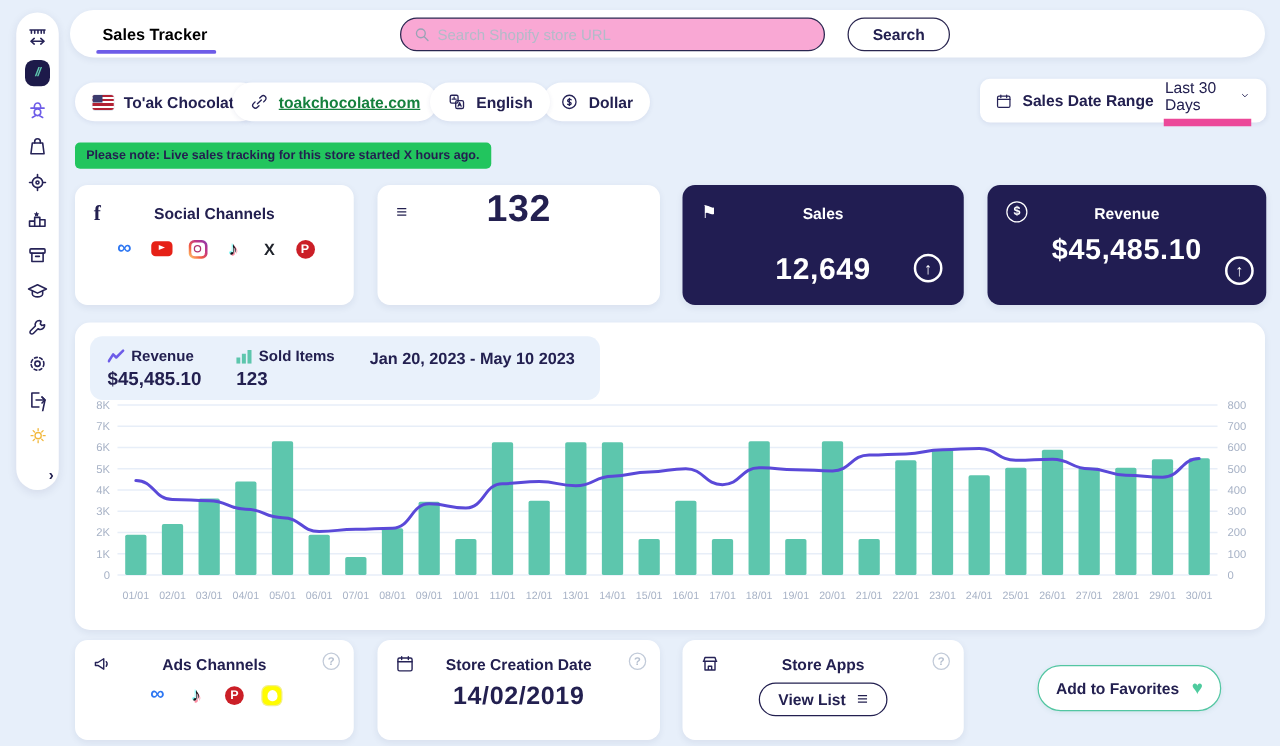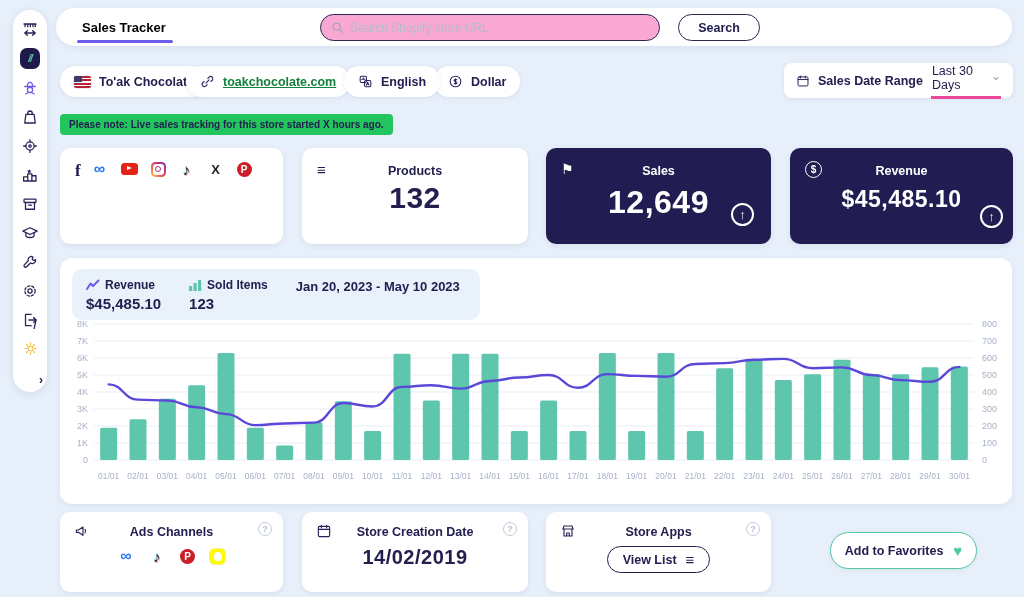--- a/index.html
+++ b/index.html
@@ -40,40 +40,40 @@
   .chip svg { width:15px; height:15px; stroke:#262357; fill:none; stroke-width:1.7; stroke-linecap:round; stroke-linejoin:round; }
   .flag { width:17px; height:12px; border-radius:2px; position:relative; overflow:hidden; flex:none;
           background:repeating-linear-gradient(#b22234 0 1.7px,#fff 1.7px 3.4px); box-shadow:0 0 0 .5px #d7dde8; }
   .flag::before { content:""; position:absolute; left:0; top:0; width:8px; height:6px; background:#3c3b6e; }
   .domain-link { color:#15803d; font-weight:600; text-decoration:underline; }
 
   .date-range { position:absolute; left:784px; top:63px; width:229px; height:35px; background:#fff; border-radius:8px;
                 display:flex; align-items:center; gap:8px; padding:0 12px; box-shadow:0 1px 4px rgba(40,60,120,.09); }
   .date-range svg { width:14px; height:14px; stroke:#262357; fill:none; stroke-width:1.7; stroke-linecap:round; }
   .dr-label { font-size:12.5px; font-weight:800; color:#232050; white-space:nowrap; }
-  .dr-value { display:flex; align-items:center; gap:8px; border-bottom:3px solid #ec4899; padding:2px 1px 4px; font-size:12.5px;
+  .dr-value { display:flex; align-items:center; gap:8px; border-bottom:6px solid #ec4899; padding:2px 1px 4px; font-size:12.5px;
               color:#232050; cursor:pointer; flex:1; justify-content:space-between; }
   .dr-value svg { width:11px; height:11px; stroke-width:2.2; }
 
   
   .notice { position:absolute; left:60px; top:114px; height:21px; background:#22c55e; border-radius:4px;
             display:inline-flex; align-items:center; padding:0 9px; font-size:10px; font-weight:800; color:#232050; }
 
   
   .scard { position:absolute; top:148px; height:96px; background:#fff; border-radius:10px; box-shadow:0 2px 6px rgba(35,40,90,.07); }
   .scard.dark { background:#211d52; color:#fff; }
   .scard-head { position:relative; padding-top:16px; text-align:center; font-size:12.5px; font-weight:800; }
   .scard-icon { position:absolute; left:15px; top:13px; display:flex; align-items:center; }
   .fb-glyph { font-family:"Liberation Serif",serif; font-weight:800; font-size:17px; color:#232050; }
   .list-glyph { font-size:15px; font-weight:800; color:#232050; }
   .flag-glyph { font-size:14px; color:#fff; }
   .dollar-circ { width:17px; height:17px; border:1.6px solid #fff; border-radius:50%; display:flex; align-items:center; justify-content:center;
                  font-size:10px; font-weight:700; color:#fff; }
   .big-num { text-align:center; font-size:30px; font-weight:800; color:#232050; margin-top:3px; letter-spacing:.5px; }
-  .big-num.white { color:#fff; font-size:32px; margin-top:6px; }
+  .big-num.white { color:#fff; font-size:24px; margin-top:24px; }
   .big-num.rev { font-size:23px; margin-top:8px; }
   .arrow-circ { position:absolute; width:23px; height:23px; border:2px solid #fff; border-radius:50%; color:#fff;
                 display:flex; align-items:center; justify-content:center; font-size:13px; font-weight:800; }
   .social-row { display:flex; justify-content:center; align-items:center; gap:13px; margin-top:13px; }
 
   
   .sb { display:inline-flex; align-items:center; justify-content:center; width:16px; height:16px; font-weight:800; cursor:pointer; }
   .sb-meta { color:#2e77f2; font-size:16px; }
   .sb-youtube { background:#e62117; width:17px; height:12px; border-radius:3.5px; position:relative; }
   .sb-youtube::after { content:""; position:absolute; left:6.5px; top:3.2px; border-left:5px solid #fff;
@@ -245,33 +245,33 @@
       <span>Last 30 Days</span>
       <svg viewBox="0 0 24 24">
           <path d="M6 9l6 6 6-6"></path>
         </svg>
     </span>
   </div>
 
   <div class="notice">Please note: Live sales tracking for this store started X hours ago.</div>
 
   <section class="scard" style="left:60px;width:223px">
+    <div class="scard-head">Social Channels</div>
     <span class="scard-icon fb-glyph">f</span>
     <div class="social-row" id="social-row">
         <span class="sb sb-meta">∞</span>
         <span class="sb sb-youtube"></span>
         <span class="sb sb-instagram"></span>
         <span class="sb sb-tiktok">♪</span>
         <span class="sb sb-x">X</span>
         <span class="sb sb-pinterest">P</span>
       </div>
   </section>
 
   <section class="scard" style="left:302px;width:226px">
-    <div class="scard-head">Products</div>
     <span class="scard-icon list-glyph">≡</span>
     <div class="big-num">132</div>
   </section>
 
   <section class="scard dark" style="left:546px;width:225px">
     <div class="scard-head">Sales</div>
     <span class="scard-icon flag-glyph">⚑</span>
     <div class="big-num white">12,649</div>
     <span class="arrow-circ" style="right:17px;top:55px">↑</span>
   </section>

